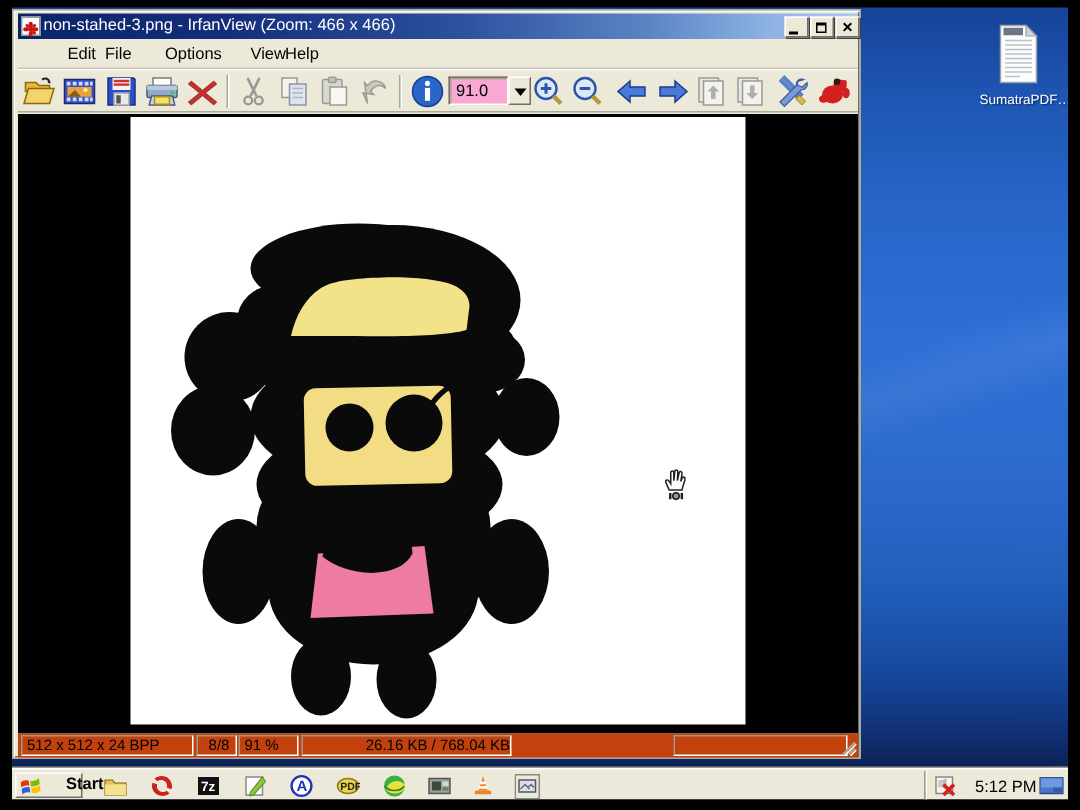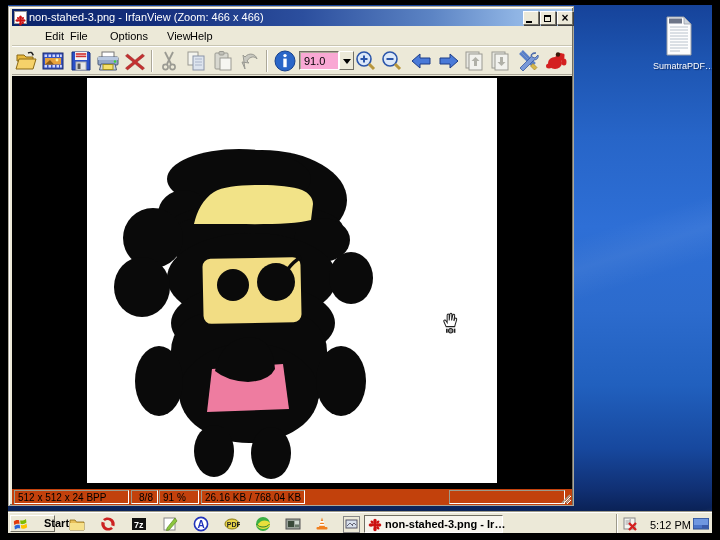--- a/index.html
+++ b/index.html
@@ -254,21 +254,21 @@
               <path d="M12.2 17 L12.2 21"></path>
             </g>
           <circle cx="8.4" cy="19" r="2.1" fill="#999" stroke="#222" stroke-width="1"></circle>
         </svg>
       </div>
     </div>
     <div id="sbar">
       <div class="sp" style="left:2px;width:115px;">512 x 512 x 24 BPP</div>
       <div class="sp" style="left:119px;width:27px;text-align:center;">8/8</div>
       <div class="sp" style="left:147px;width:40px;">91 %</div>
-      <div class="sp" style="left:189px;width:104px;">26.16 KB / 768.04 KB</div>
+      <div class="sp" style="left:189px;width:140px;text-align:right;">26.16 KB / 768.04 KB</div>
       <div class="sp" style="left:437px;width:116px;"></div>
       <svg width="12" height="12" viewBox="0 0 12 12" style="position:absolute;right:1px;top:3px;">
           <g stroke="#aca899" stroke-width="1.5">
             <path d="M11 3 L3 11"></path>
             <path d="M11 7 L7 11"></path>
             <path d="M11 11 L11 11"></path>
           </g>
           <g stroke="#fff" stroke-width="1">
             <path d="M12 4 L4 12"></path>
             <path d="M12 8 L8 12"></path>
@@ -329,35 +329,20 @@
           <path d="M8 1.5 L11 11 H5 Z" fill="#f08020"></path>
           <path d="M6.2 5 h3.6 l.5 1.8 h-4.6 Z" fill="#fff"></path>
           <path d="M5.6 8 h4.8 l.5 1.8 h-5.8 Z" fill="#fff"></path>
           <rect x="2.5" y="11" width="11" height="2.5" rx="1" fill="#f08020"></rect>
         </svg>
       <svg class="ql" style="left:335px" width="17" height="17" viewBox="0 0 17 17">
           <rect x=".5" y=".5" width="16" height="16" fill="#ece9d8" stroke="#888"></rect>
           <rect x="3" y="4" width="11" height="8" fill="#d8e0ec" stroke="#556"></rect>
           <path d="M4 10 l3 -3 3 3 M9 9 l2 -2 2 2" stroke="#667" fill="none"></path>
         </svg>
-    </div>
-    <div id="taskbtn">
-      <svg width="14" height="14" viewBox="0 0 13 13" style="position:absolute;left:3px;top:2px;">
-          <g fill="#cc1111">
-            <circle cx="6.5" cy="6.5" r="2"></circle>
-            <ellipse cx="6.5" cy="2.8" rx="1.6" ry="2.2"></ellipse>
-            <ellipse cx="6.5" cy="10.2" rx="1.6" ry="2.2"></ellipse>
-            <ellipse cx="2.8" cy="6.5" rx="2.2" ry="1.6"></ellipse>
-            <ellipse cx="10.2" cy="6.5" rx="2.2" ry="1.6"></ellipse>
-            <ellipse cx="3.9" cy="3.9" rx="1.8" ry="1.2" transform="rotate(45 3.9 3.9)"></ellipse>
-            <ellipse cx="9.1" cy="9.1" rx="1.8" ry="1.2" transform="rotate(45 9.1 9.1)"></ellipse>
-            <ellipse cx="9.1" cy="3.9" rx="1.8" ry="1.2" transform="rotate(-45 9.1 3.9)"></ellipse>
-          </g>
-        </svg>
-      <span>non-stahed-3.png - Ir…</span>
     </div>
     <div id="tray">
       <svg width="15" height="15" viewBox="0 0 15 15" style="position:absolute;left:6px;top:3px;">
         <rect x="1" y="1" width="11" height="11" fill="#f4f4f0" stroke="#888"></rect>
         <rect x="2.5" y="3" width="3" height="5" fill="#c9c9c9"></rect>
         <path d="M5.5 3 L8 1.5 L8 9.5 L5.5 8 Z" fill="#bbb"></path>
         <path d="M6 6 L13 13 M13 6 L6 13" stroke="#d42020" stroke-width="2.4"></path>
       </svg>
       <span id="clock">5:12 PM</span>
       <svg width="16" height="13" viewBox="0 0 16 13" style="position:absolute;left:76px;top:4px;">

